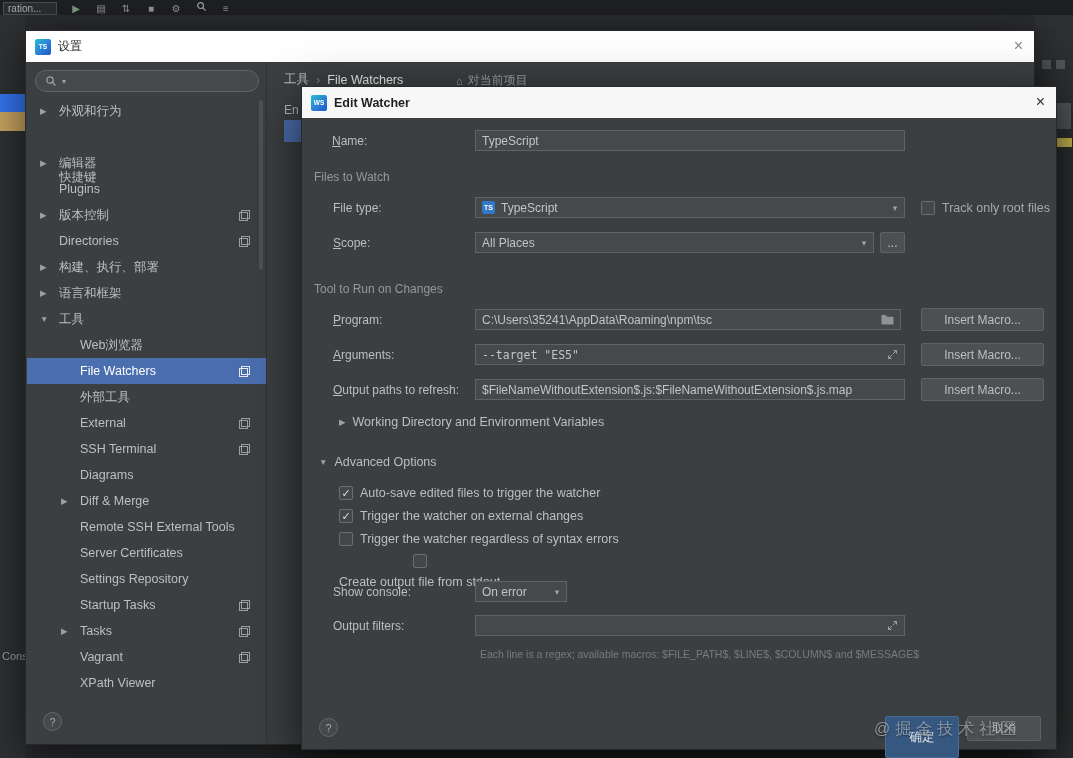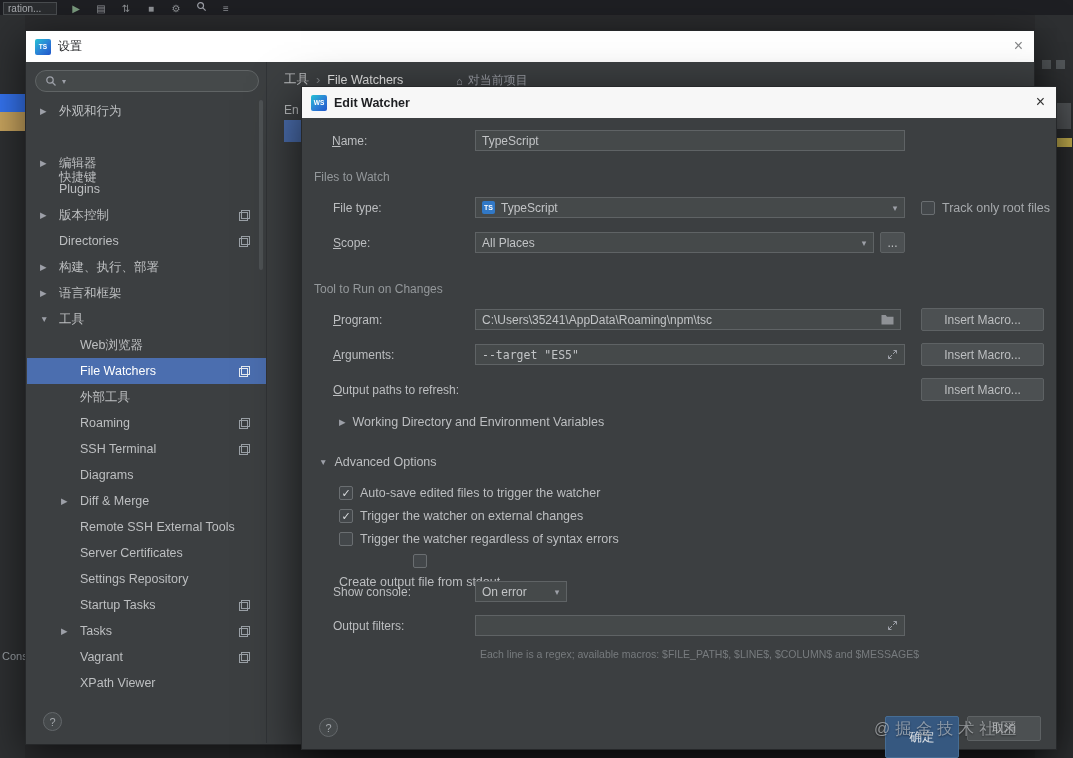--- a/index.html
+++ b/index.html
@@ -176,21 +176,21 @@
           <span class="tr-arrow"></span>
           <span class="tr-label">File Watchers</span>
           <span class="badge"></span>
         </div>
         <div class="tree-row child" style="top: 286px;">
           <span class="tr-arrow"></span>
           <span class="tr-label">外部工具</span>
         </div>
         <div class="tree-row child" style="top: 312px;">
           <span class="tr-arrow"></span>
-          <span class="tr-label">Roaming</span>
+          <span class="tr-label">External</span>
           <span class="badge"></span>
         </div>
         <div class="tree-row child" style="top: 338px;">
           <span class="tr-arrow"></span>
           <span class="tr-label">SSH Terminal</span>
           <span class="badge"></span>
         </div>
         <div class="tree-row child" style="top: 364px;">
           <span class="tr-arrow"></span>
           <span class="tr-label">Diagrams</span>
@@ -301,20 +301,23 @@
       <input style="font-family: &quot;DejaVu Sans Mono&quot;, monospace; font-size: 11.5px;" value="--target &quot;ES5&quot;">
       <span class="ficon">
         <svg width="11" height="11" viewBox="0 0 11 11">
             <path d="M6.5 1.5h3v3M9.5 1.5L6 5M4.5 9.5h-3v-3M1.5 9.5L5 6" stroke="#9da0a8" fill="none"></path>
           </svg>
       </span>
     </div>
     <div class="btn" style="left:619px;top:225px;width:123px;height:23px">Insert Macro...</div>
 
     <label class="flabel mn" style="left:31px;top:265px">Output paths to refresh:</label>
+    <div class="tfield" style="left:173px;top:261px;width:430px">
+      <input value="$FileNameWithoutExtension$.js:$FileNameWithoutExtension$.js.map" style="">
+    </div>
     <div class="btn" style="left:619px;top:260px;width:123px;height:23px">Insert Macro...</div>
 
     <div class="toggle" style="left:37px;top:297px">
       <span class="tog-arrow">▶</span>
       <span>Working Directory and Environment Variables</span>
     </div>
 
     <div class="toggle" style="left:17px;top:337px">
       <span class="tog-arrow">▼</span>
       <span>Advanced Options</span>

